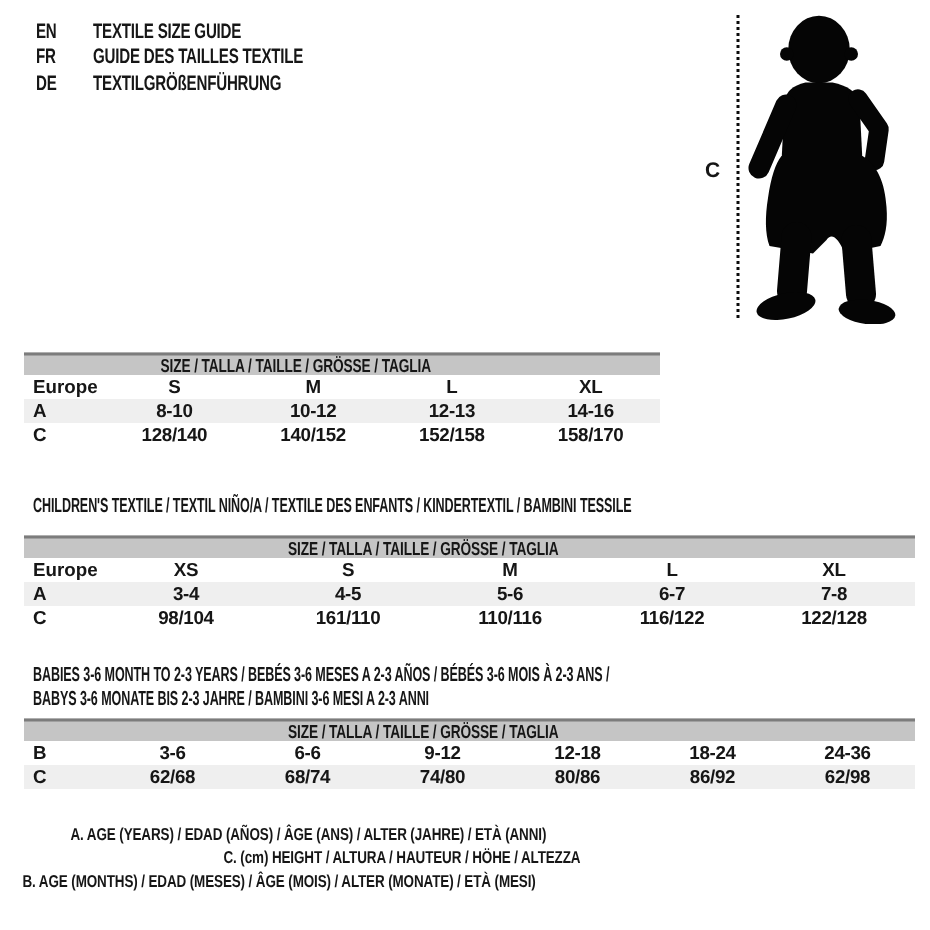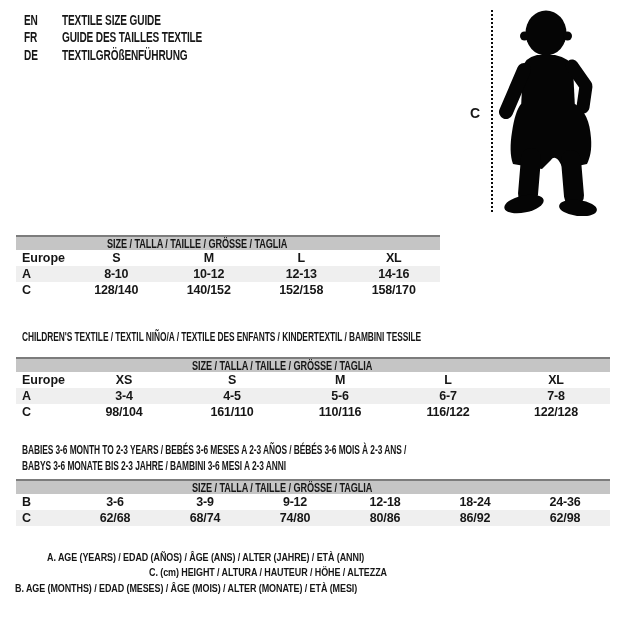--- a/index.html
+++ b/index.html
@@ -150,21 +150,21 @@
       <div><span class="cx cx-title">BABIES 3-6 MONTH TO 2-3 YEARS / BEBÉS 3-6 MESES A 2-3 AÑOS / BÉBÉS 3-6 MOIS À 2-3 ANS /</span></div>
       <div><span class="cx cx-title">BABYS 3-6 MONATE BIS 2-3 JAHRE / BAMBINI 3-6 MESI A 2-3 ANNI</span></div>
     </div>
     <div class="stable" style="width:594px">
       <div class="band">
         <span class="cx cx-band">SIZE / TALLA / TAILLE / GRÖSSE / TAGLIA</span>
       </div>
       <div class="trow">
         <div class="tlabel">B</div>
         <div class="tcell">3-6</div>
-        <div class="tcell">3-9</div>
+        <div class="tcell">6-6</div>
         <div class="tcell">9-12</div>
         <div class="tcell">12-18</div>
         <div class="tcell">18-24</div>
         <div class="tcell">24-36</div>
       </div>
       <div class="trow stripe">
         <div class="tlabel">C</div>
         <div class="tcell">62/68</div>
         <div class="tcell">68/74</div>
         <div class="tcell">74/80</div>

